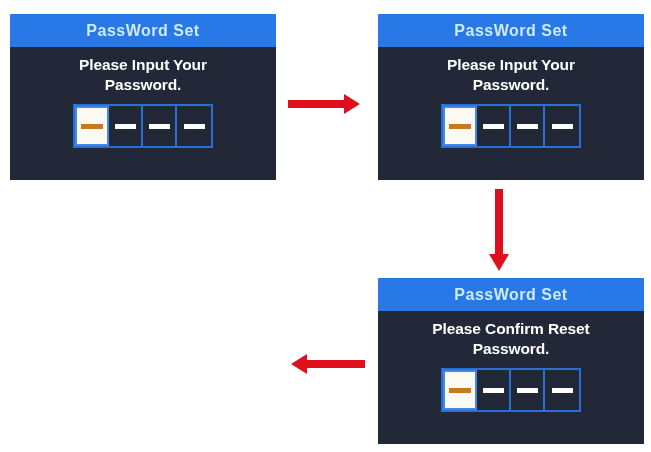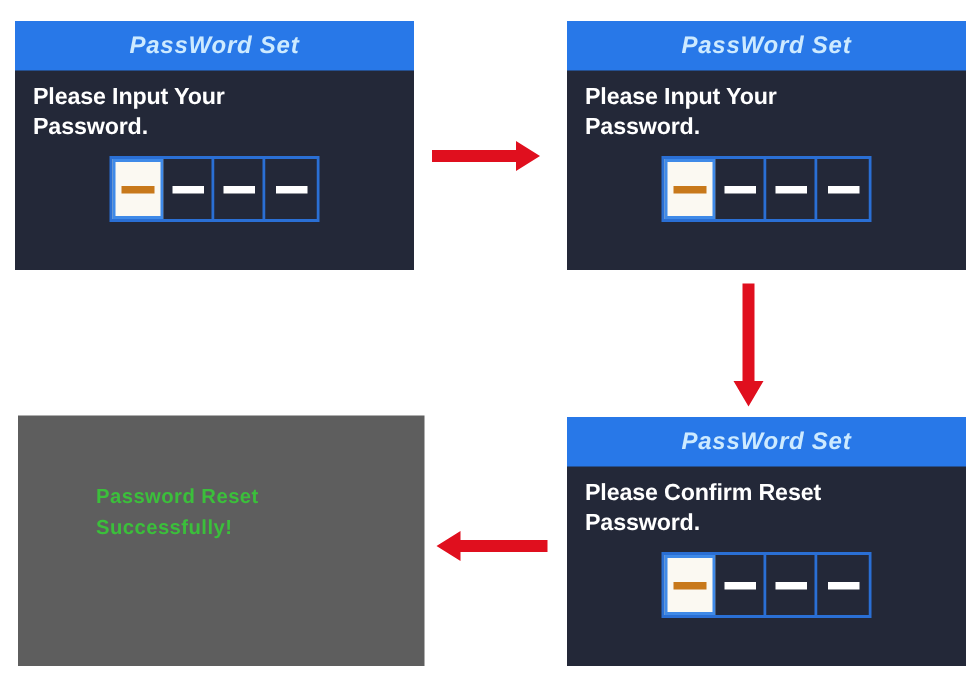--- a/index.html
+++ b/index.html
@@ -28,37 +28,36 @@
     background: #232838;
     box-sizing: border-box;
     overflow: hidden;
   }
   .panel-header {
     height: 33px;
     background: #2878e8;
     display: flex;
     align-items: center;
     justify-content: center;
-    font-style: italic;
   }
   .panel-title {
     color: #cdeaff;
     font-size: 16px;
     font-weight: bold;
     letter-spacing: 0.5px;
     white-space: nowrap;
   }
   .panel-body {
     padding-top: 8px;
   }
   .prompt {
     color: #ffffff;
     font-size: 15.5px;
     font-weight: bold;
-    text-align: left;
+    text-align: center;
     line-height: 20px;
     padding: 0 12px;
     letter-spacing: -0.1px;
   }
   .prompt .line2 {
     display: block;
   }
 
   
   .pw-row {
@@ -212,20 +211,14 @@
           <span class="dash"></span>
         </div>
       </div>
     </div>
   </div>
 
   <svg class="arrow" style="left:287px; top:352px;" width="80" height="24" viewBox="0 0 80 24">
     <path d="M78 8 L20 8 L20 2 L4 12 L20 22 L20 16 L78 16 Z" fill="#e00f1e"></path>
   </svg>
 
-  <div class="panel-gray" style="left:12px; top:277px; width:271px; height:167px;">
-    <div class="success-text">
-      <span>Password  Reset</span>
-      <span class="line2">Successfully!</span>
-    </div>
-  </div>
 
 </div>
 
 </body></html>

